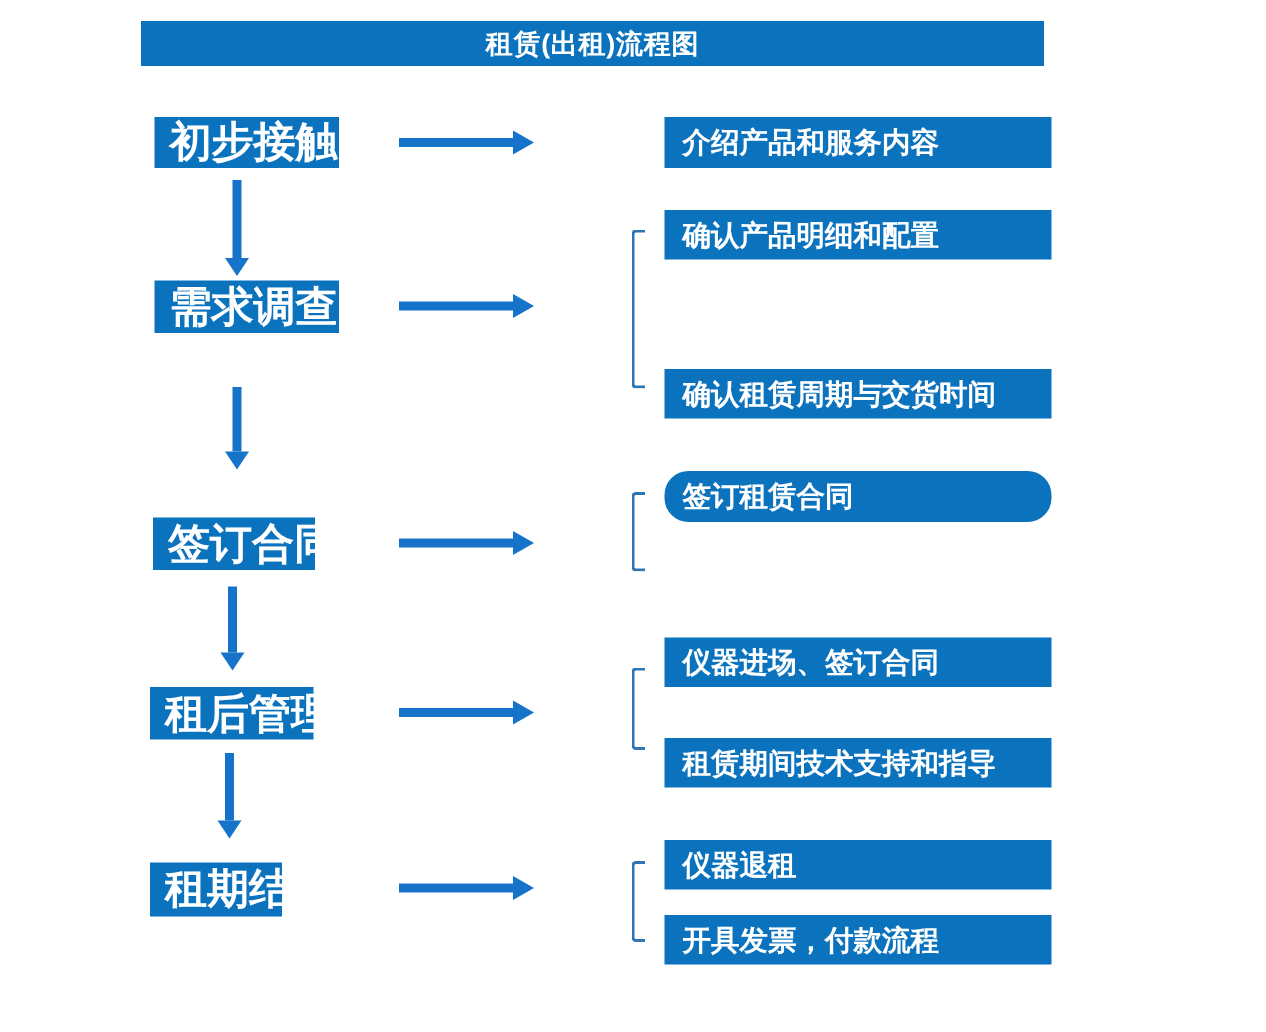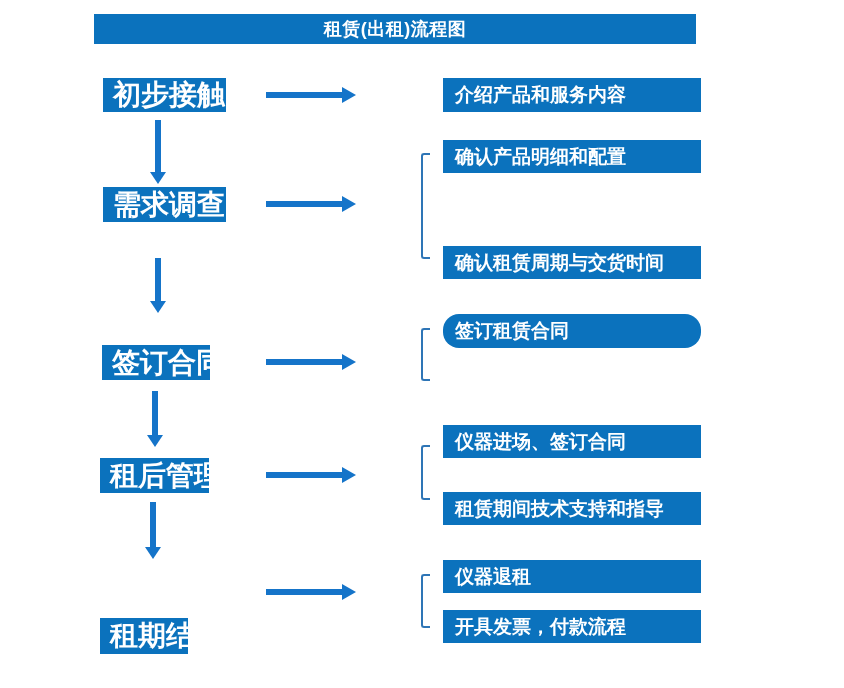--- a/index.html
+++ b/index.html
@@ -35,21 +35,21 @@
     font-weight: bold;
     font-size: 28px;
     display: flex; align-items: center;
     padding-left: 10px;
     white-space: nowrap;
   }
   .lb1 { left: 103px; top: 78px;  width: 123px; height: 34px; }
   .lb2 { left: 103px; top: 187px; width: 123px; height: 35px; }
   .lb3 { left: 102px; top: 345px; width: 108px; height: 35px; }
   .lb4 { left: 100px; top: 458px; width: 109px; height: 35px; }
-  .lb5 { left: 100px; top: 575px; width: 88px; height: 36px; margin-top: 43px; }
+  .lb5 { left: 100px; top: 575px; width: 88px; height: 36px; }
   .detail-box {
     position: absolute;
     left: 443px; width: 258px; height: 33px;
     background: var(--box-blue);
     color: var(--text-white);
     font-weight: bold;
     font-size: 19px;
     display: flex; align-items: center;
     padding-left: 12px;
     white-space: nowrap;

